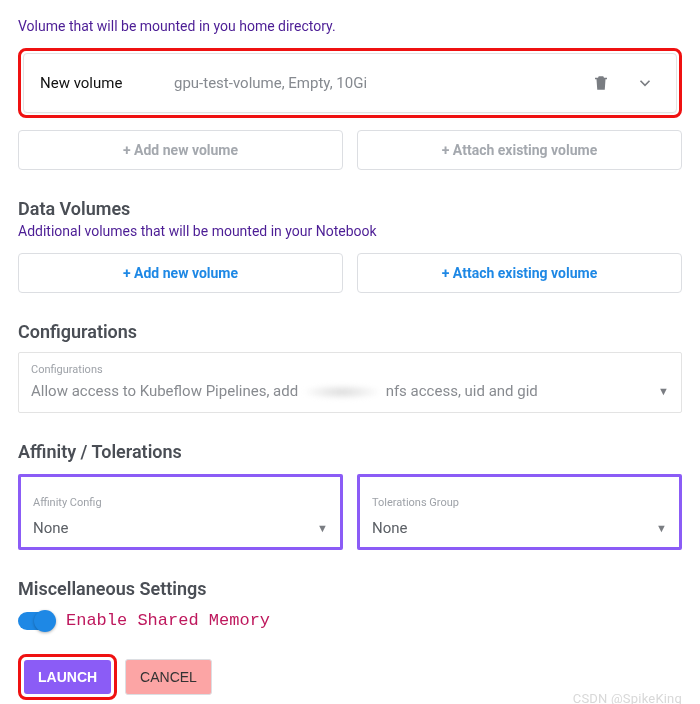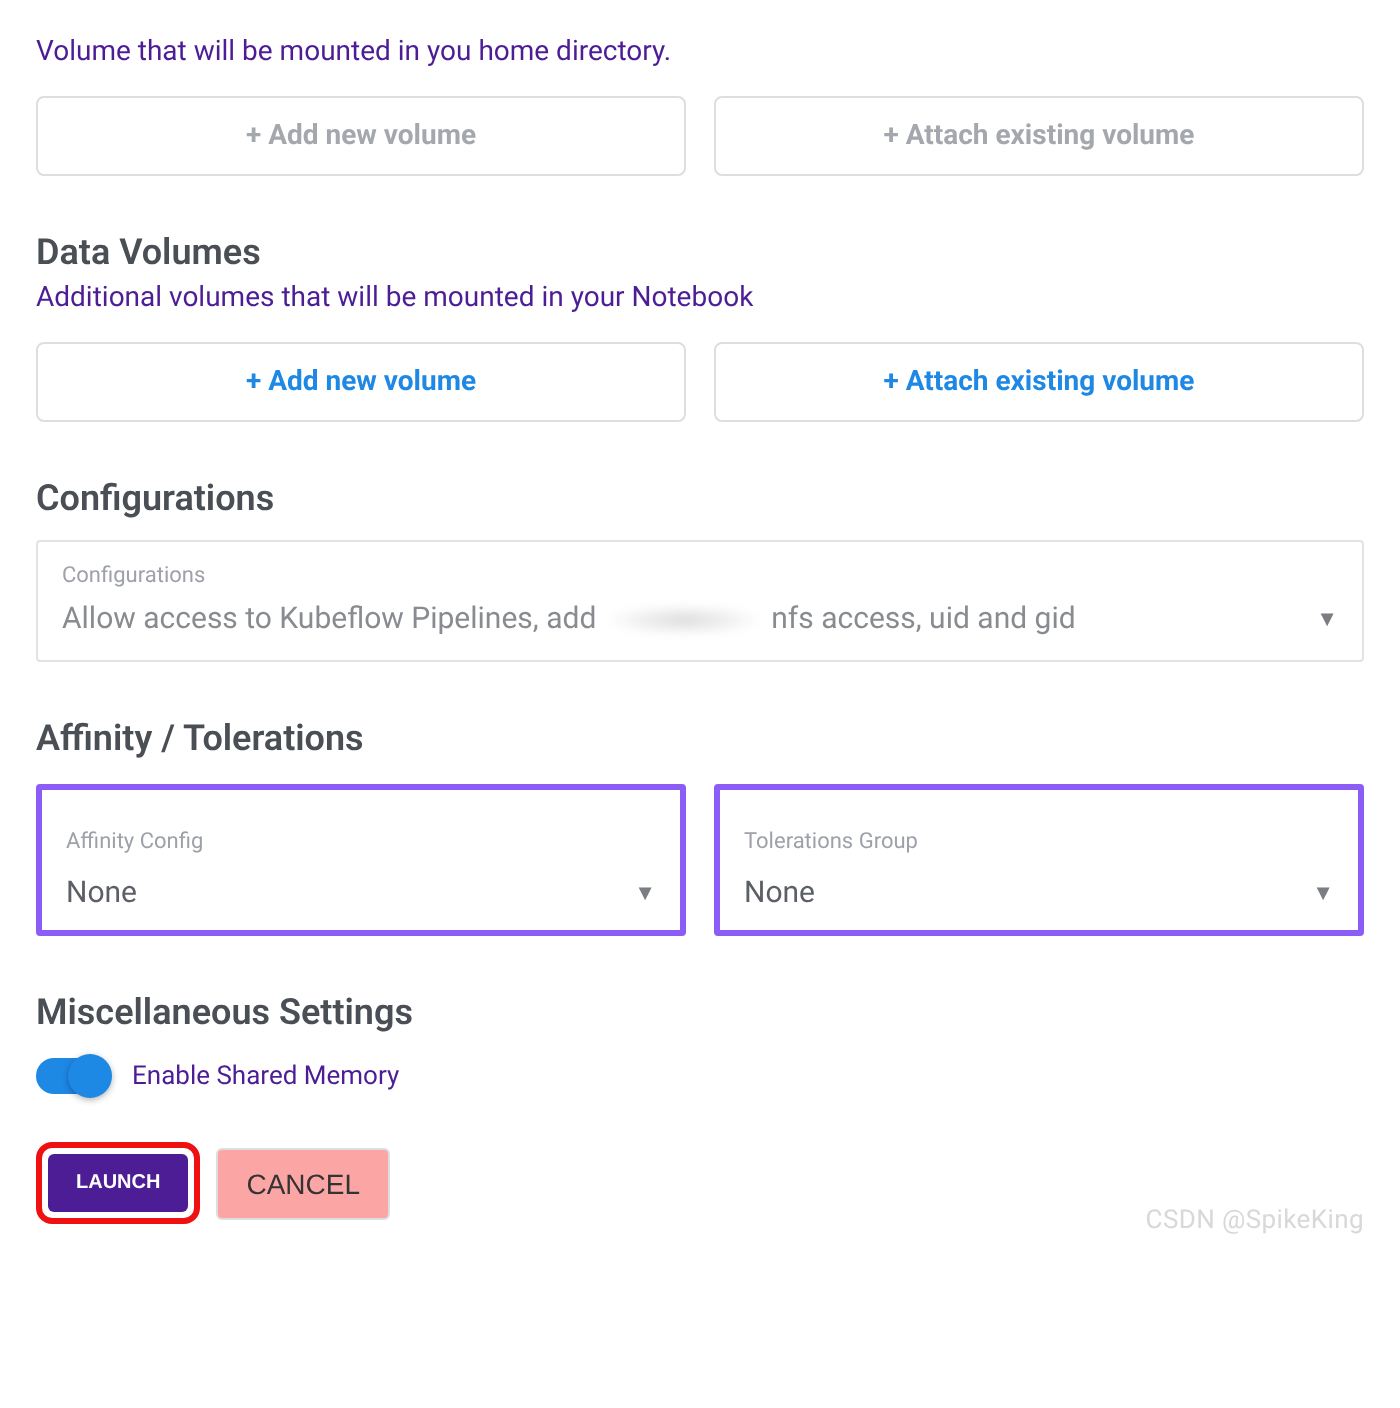--- a/index.html
+++ b/index.html
@@ -140,40 +140,41 @@
       position: absolute;
       right: -2px;
       top: -2px;
       width: 22px;
       height: 22px;
       background: #1e88e5;
       border-radius: 50%;
       box-shadow: 0 1px 3px rgba(0,0,0,.3);
     }
     .toggle-label {
-      font-size: 13px;
-      color: #4c1d95;
+      font-size: 17px;
+      color: #be185d;
+      font-family: Liberation Mono, monospace;
     }
     .footer {
       margin-top: 24px;
       display: flex;
       align-items: center;
       gap: 8px;
     }
     .launch-wrap {
       border: 3px solid #ef1111;
       border-radius: 8px;
       padding: 3px;
       display: inline-block;
     }
     .btn-launch {
-      background: #4c1d95;
+      background: #8b5cf6;
       color: #fff;
       font-weight: 600;
-      font-size: 10px;
+      font-size: 14px;
       border: none;
       border-radius: 3px;
       padding: 9px 14px;
       cursor: pointer;
     }
     .btn-cancel {
       background: #fca5a5;
       color: #333;
       font-weight: 400;
       font-size: 14px;
@@ -191,20 +192,36 @@
       letter-spacing: .2px;
     }
     .rel { position: relative; }
   </style>
 </head>
 <body class="rel">
 
 <div>
   <div class="section-desc">Volume that will be mounted in you home directory.</div>
 
+  <div class="highlight-red">
+    <div class="volume-row">
+      <div class="vol-label">New volume</div>
+      <div class="vol-detail">gpu-test-volume, Empty, 10Gi</div>
+      <div class="icon-btn">
+        <svg width="18" height="18" viewBox="0 0 24 24" fill="currentColor">
+            <path d="M6 7h12l-1 14H7L6 7zm3-4h6l1 2h4v2H4V5h4l1-2z"></path>
+          </svg>
+      </div>
+      <div class="icon-btn">
+        <svg width="18" height="18" viewBox="0 0 24 24" fill="none" stroke="currentColor" stroke-width="2.2">
+            <polyline points="6 9 12 15 18 9"></polyline>
+          </svg>
+      </div>
+    </div>
+  </div>
 
   <div class="two-col">
     <div class="btn-outline btn-gray">+ Add new volume</div>
     <div class="btn-outline btn-gray">+ Attach existing volume</div>
   </div>
 </div>
 
 <div class="section-gap">
   <div class="section-title">Data Volumes</div>
   <div class="section-desc">Additional volumes that will be mounted in your Notebook</div>

